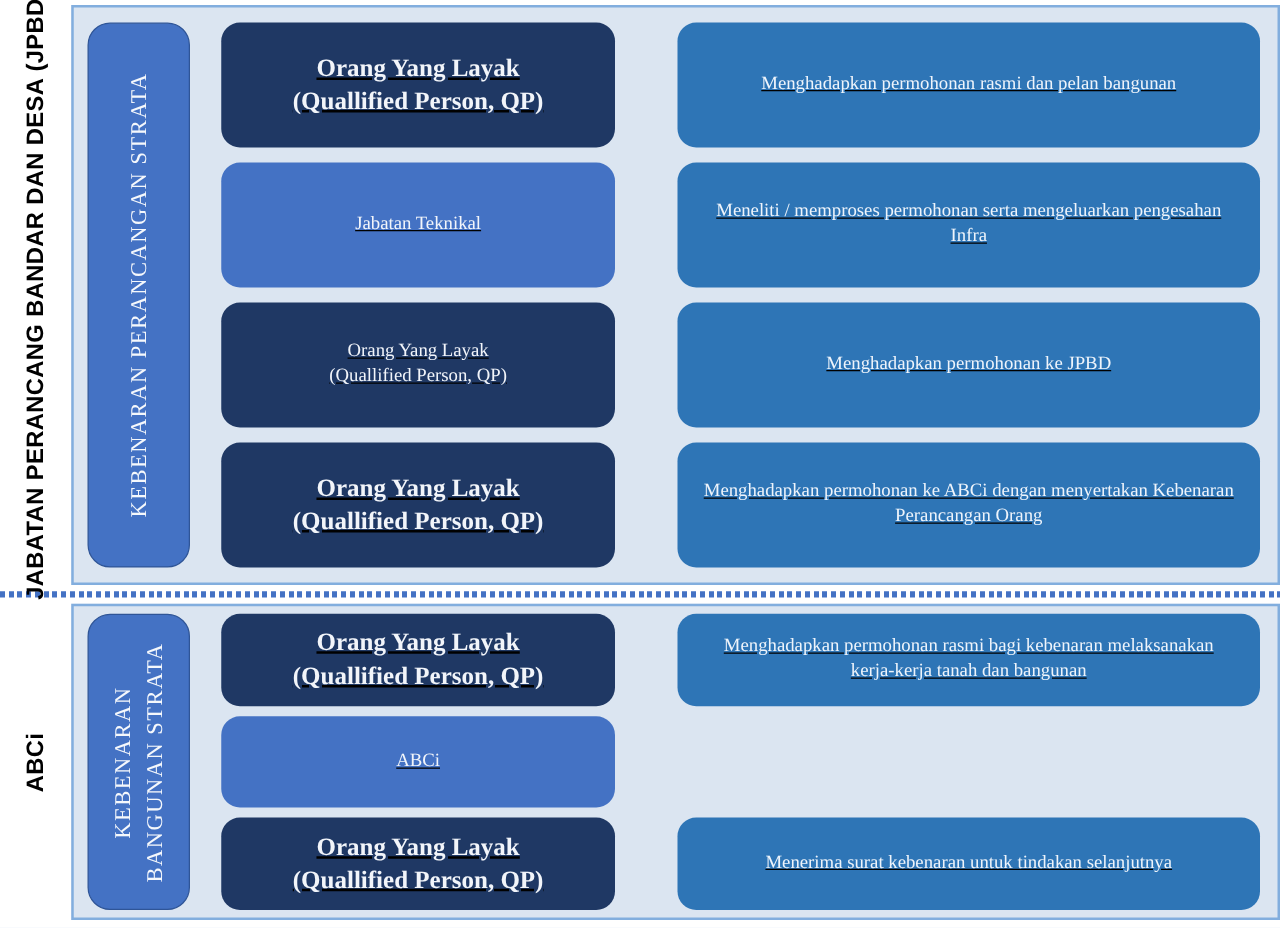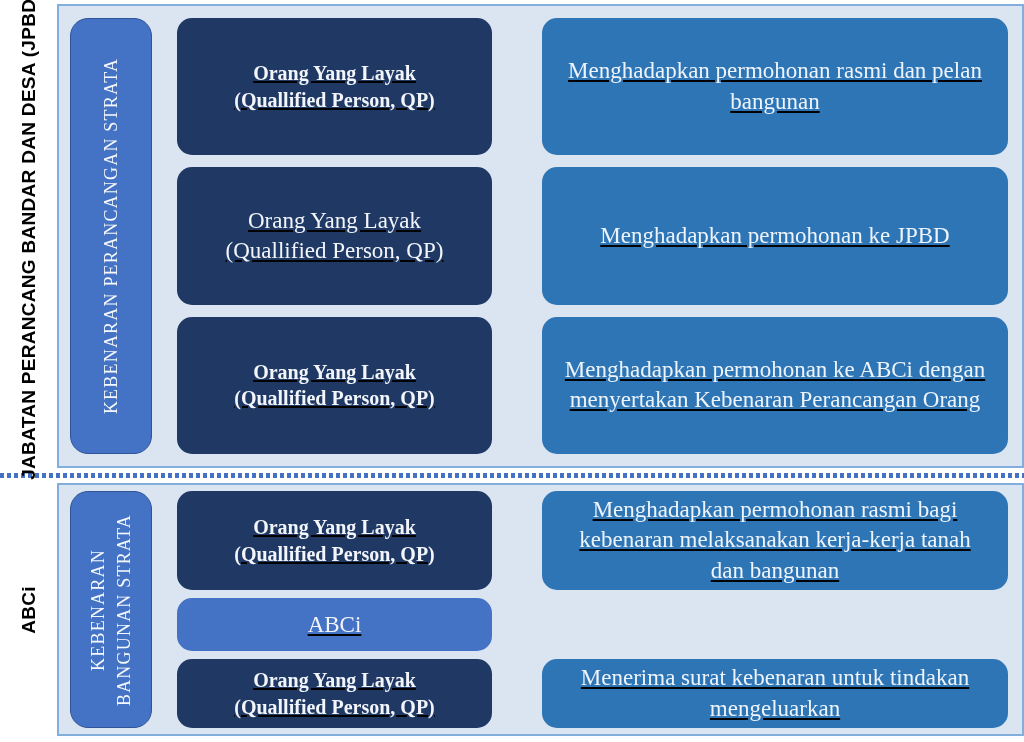--- a/index.html
+++ b/index.html
@@ -49,21 +49,21 @@
   .rows{flex:1;display:flex;flex-direction:column;text-decoration:underline;}
   .section-top .rows{gap:12px;}
   .section-bottom .rows{gap:8px;}
   .row{flex:1;display:grid;grid-template-columns:315px 1fr;column-gap:50px;}
   .box{
     border-radius:15px;
     display:flex;align-items:center;justify-content:center;
     text-align:center;
     padding:4px 18px;
     box-sizing:border-box;
-    font-size:23px;line-height:1.32;
+    font-size:15px;line-height:1.32;
     white-space:pre-line;
   }
   .navy{background:var(--navy);color:#f2f5fa;}
   .mid{background:var(--mid_blue);color:#f2f5fa;}
   .blue{background:var(--action_blue);color:#eef4fb;}
   .green{background:var(--green);color:#1d1d1d;}
   .bold{font-weight:700;font-size:20px;}
   .divider{height:15px;display:flex;align-items:center;}
   .dots{
     width:100%;height:5px;
@@ -83,20 +83,24 @@
       <div class="pill-col">
         <div class="pill">
           <div class="vtext">KEBENARAN PERANCANGAN STRATA</div>
         </div>
       </div>
       <div class="rows">
         <div class="row">
           <div class="box navy bold">Orang Yang Layak
 (Quallified Person, QP)</div>
           <div class="box blue">Menghadapkan permohonan rasmi dan pelan bangunan</div>
+        </div>
+        <div class="row">
+          <div class="box mid">Jabatan Teknikal</div>
+          <div class="box blue">Meneliti / memproses permohonan serta mengeluarkan pengesahan Infra</div>
         </div>
         <div class="row">
           <div class="box navy">Orang Yang Layak
 (Quallified Person, QP)</div>
           <div class="box blue">Menghadapkan permohonan ke JPBD</div>
         </div>
         <div class="row">
           <div class="box navy bold">Orang Yang Layak
 (Quallified Person, QP)</div>
           <div class="box blue">Menghadapkan permohonan ke ABCi dengan menyertakan Kebenaran Perancangan Orang</div>
@@ -125,19 +129,19 @@
           <div class="box navy bold">Orang Yang Layak
 (Quallified Person, QP)</div>
           <div class="box blue">Menghadapkan permohonan rasmi bagi kebenaran melaksanakan kerja-kerja tanah dan bangunan</div>
         </div>
         <div class="row">
           <div class="box mid">ABCi</div>
         </div>
         <div class="row">
           <div class="box navy bold">Orang Yang Layak
 (Quallified Person, QP)</div>
-          <div class="box blue">Menerima surat kebenaran untuk tindakan mengeluarkan</div>
+          <div class="box blue">Menerima surat kebenaran untuk tindakan selanjutnya</div>
         </div>
       </div>
     </div>
   </div>
 
 </div>
 
 </body></html>

